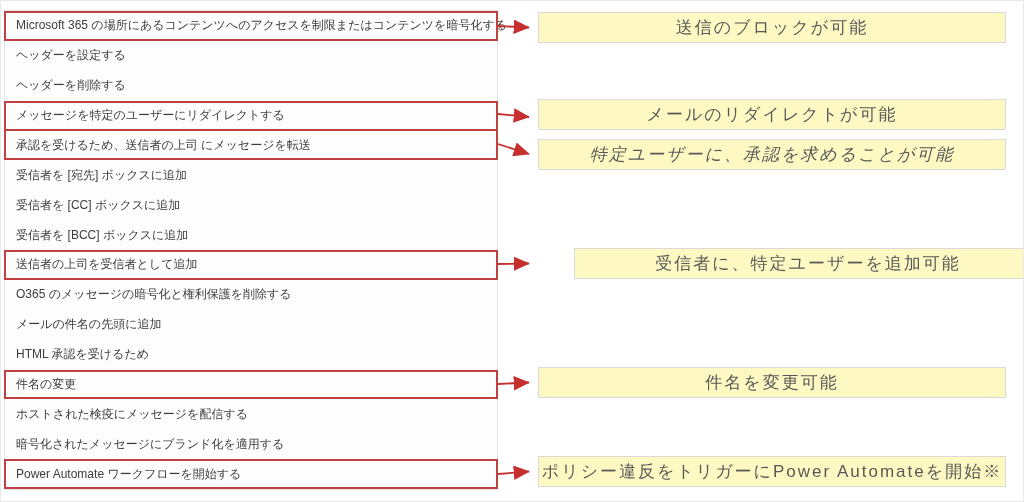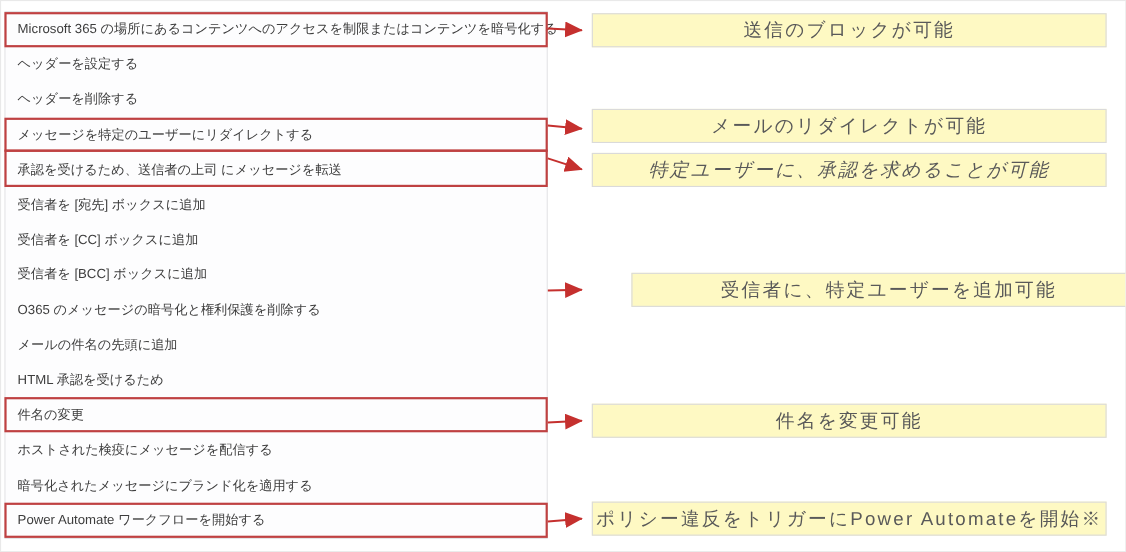--- a/index.html
+++ b/index.html
@@ -60,20 +60,21 @@
 
   <div id="panel">
     <div class="row boxed">Microsoft 365 の場所にあるコンテンツへのアクセスを制限またはコンテンツを暗号化する</div>
     <div class="row">ヘッダーを設定する</div>
     <div class="row">ヘッダーを削除する</div>
     <div class="row boxed">メッセージを特定のユーザーにリダイレクトする</div>
     <div class="row boxed">承認を受けるため、送信者の上司 にメッセージを転送</div>
     <div class="row">受信者を [宛先] ボックスに追加</div>
     <div class="row">受信者を [CC] ボックスに追加</div>
     <div class="row">受信者を [BCC] ボックスに追加</div>
+    <div class="row boxed">送信者の上司を受信者として追加</div>
     <div class="row">O365 のメッセージの暗号化と権利保護を削除する</div>
     <div class="row">メールの件名の先頭に追加</div>
     <div class="row">HTML 承認を受けるため</div>
     <div class="row boxed">件名の変更</div>
     <div class="row">ホストされた検疫にメッセージを配信する</div>
     <div class="row">暗号化されたメッセージにブランド化を適用する</div>
     <div class="row boxed">Power Automate ワークフローを開始する</div>
   </div>
 
   <div class="callout" style="top:11px;">送信のブロックが可能</div>

